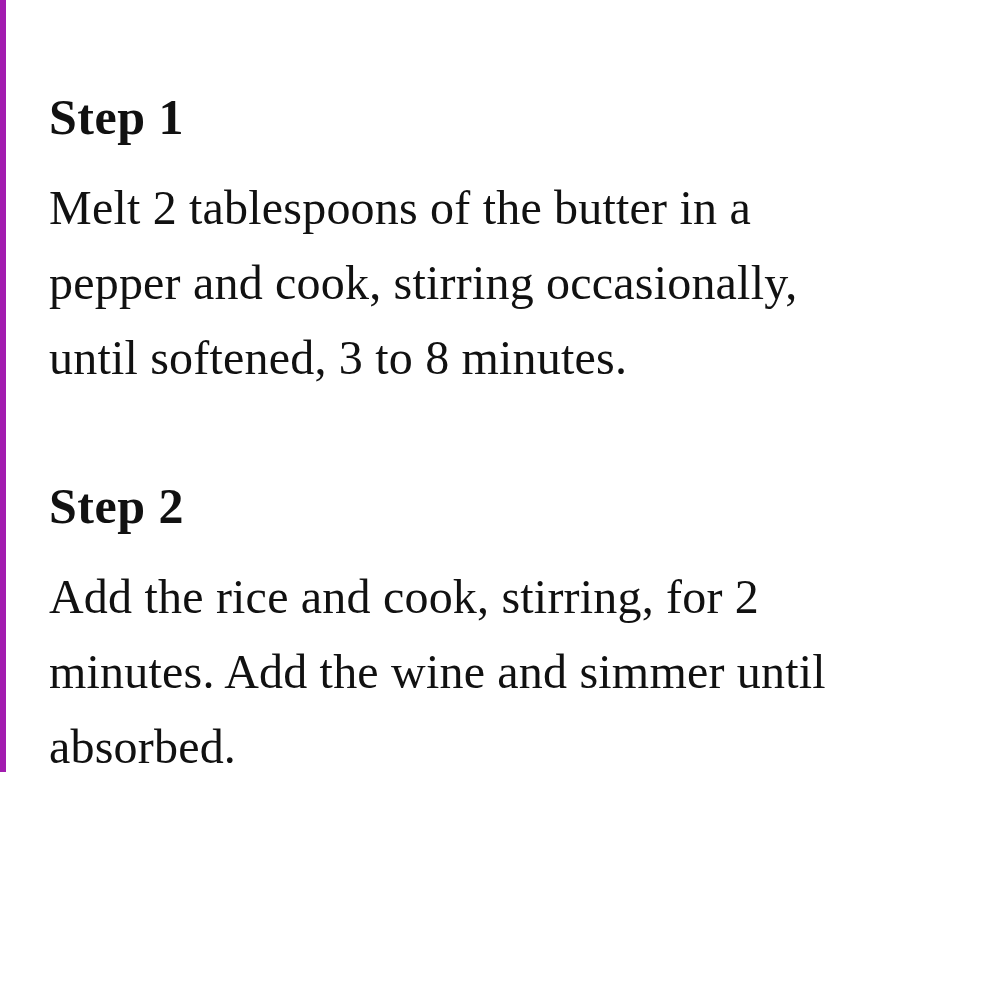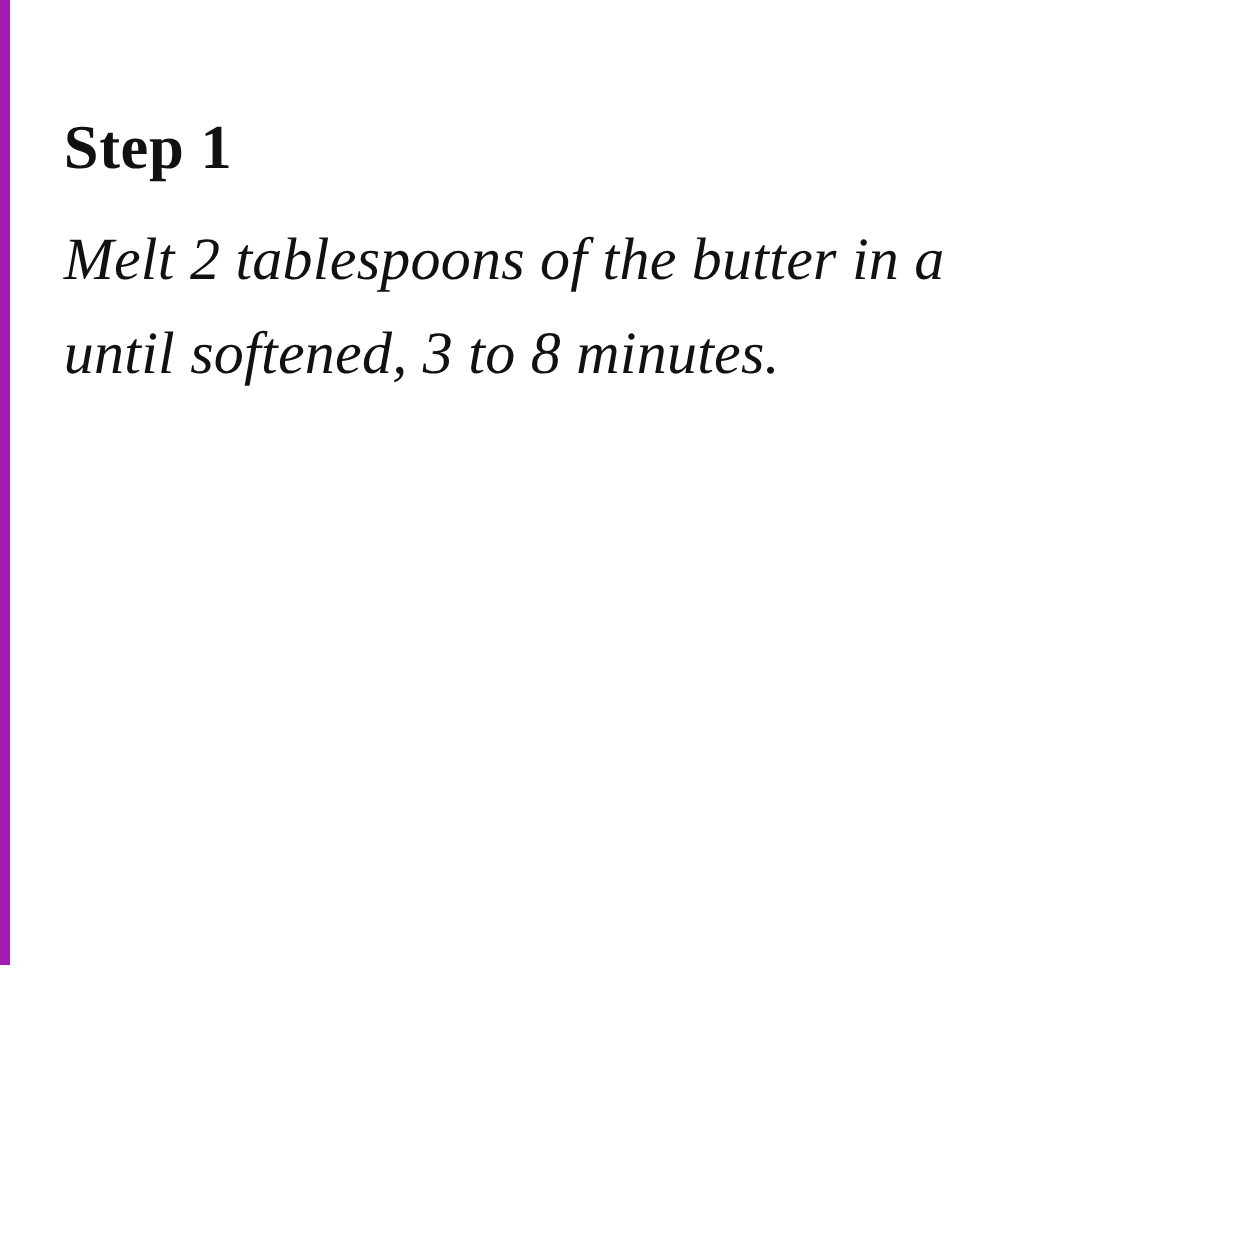--- a/index.html
+++ b/index.html
@@ -6,21 +6,21 @@
     margin: 0;
     padding: 0;
     background: #ffffff;
   }
   .page {
     position: relative;
     width: 1000px;
     height: 772px;
     box-sizing: border-box;
     background: #ffffff;
-    border-left: 8px solid #a21caf;
+    border-left: 6px solid #a21caf;
     padding: 92px 10px 0 43px;
     overflow: hidden;
     font-family: "Liberation Serif", "DejaVu Serif", serif;
     color: #111111;
   }
   .step-title {
     font-size: 50px;
     font-weight: 700;
     line-height: 50px;
     margin: 0 0 28px 0;
@@ -31,30 +31,38 @@
   }
   .step-body {
     font-size: 48px;
     line-height: 75px;
     margin: 0;
     letter-spacing: 0.2px;
   }
   .text-line {
     display: block;
     white-space: nowrap;
-    font-style: italic;
   }
 </style>
 </head>
 <body>
 
 <div class="page">
 
   <section class="step-section">
     <h2 class="step-title">Step 1</h2>
     <p class="step-body">
       <span class="text-line">Melt 2 tablespoons of the butter in a</span>
+      <span class="text-line">pepper and cook, stirring occasionally,</span>
       <span class="text-line">until softened, 3 to 8 minutes.</span>
     </p>
   </section>
 
+  <section class="step-section">
+    <h2 class="step-title">Step 2</h2>
+    <p class="step-body">
+      <span class="text-line">Add the rice and cook, stirring, for 2</span>
+      <span class="text-line">minutes. Add the wine and simmer until</span>
+      <span class="text-line">absorbed.</span>
+    </p>
+  </section>
 
 </div>
 
 </body></html>

